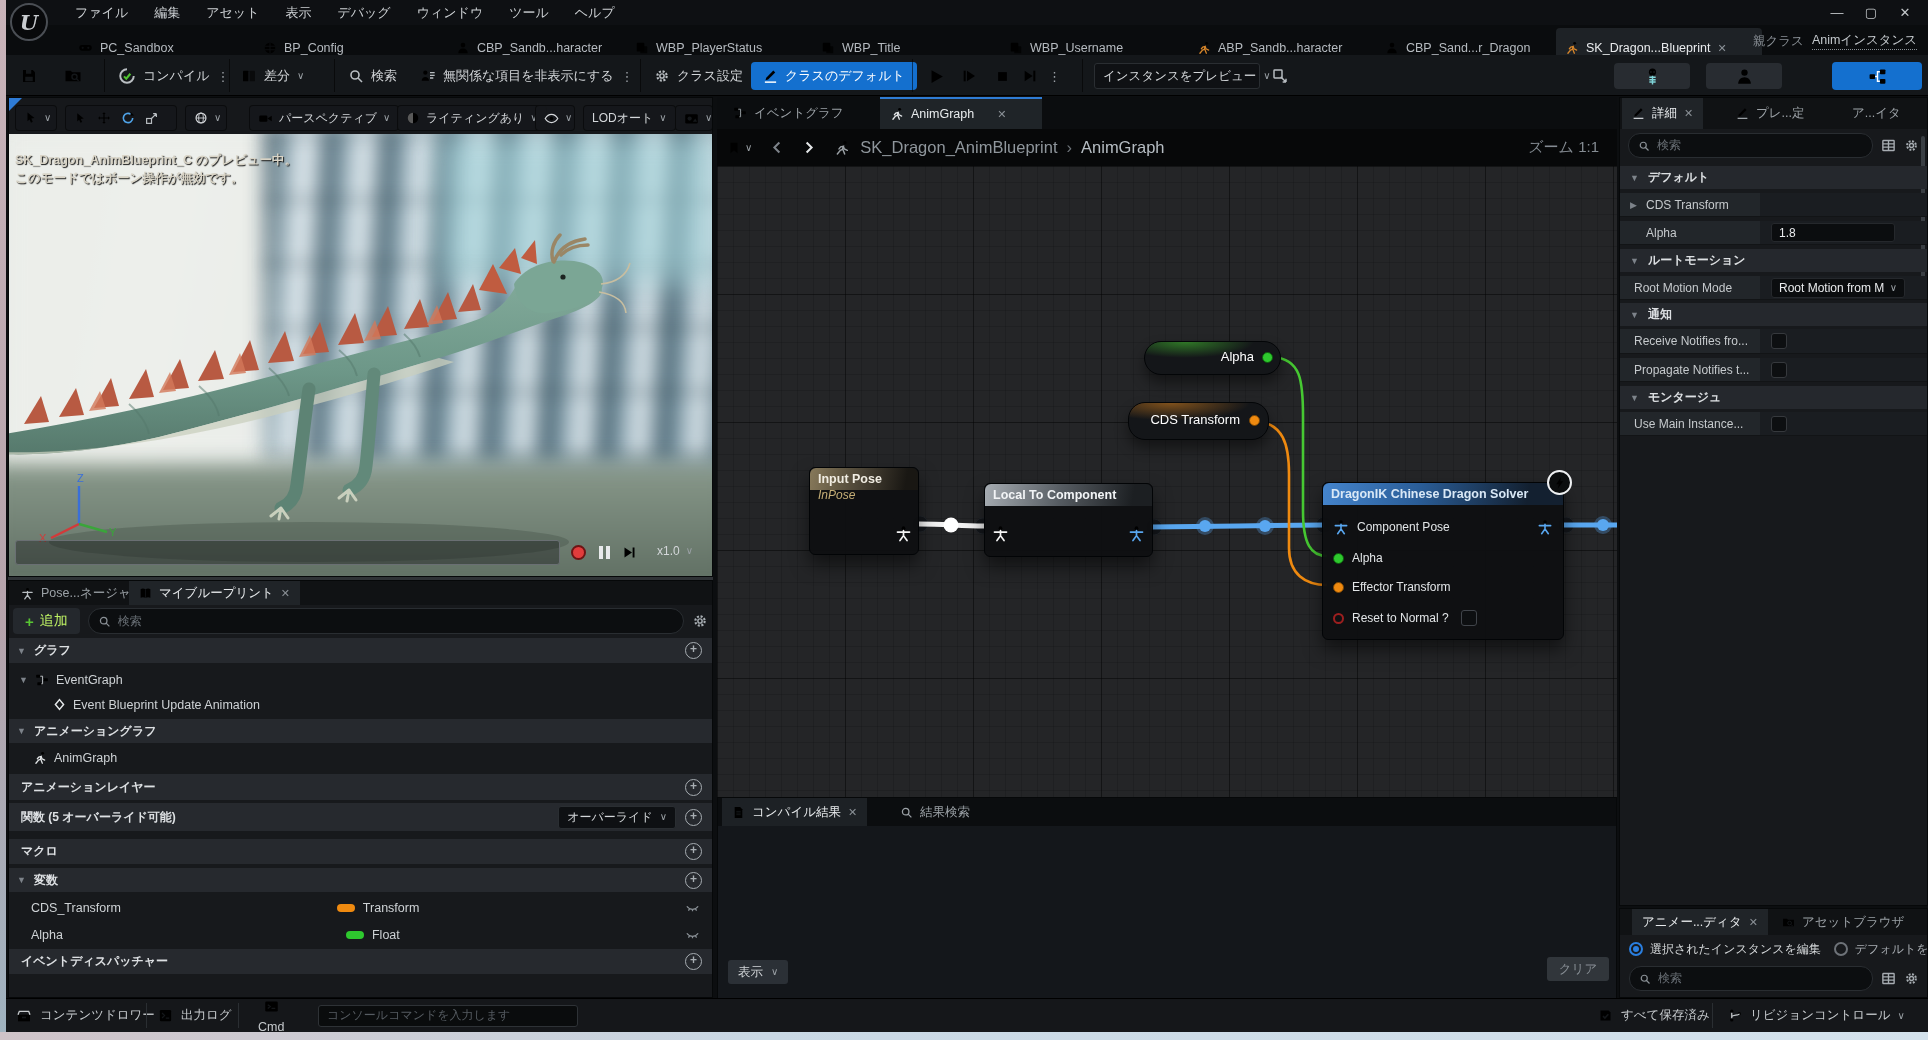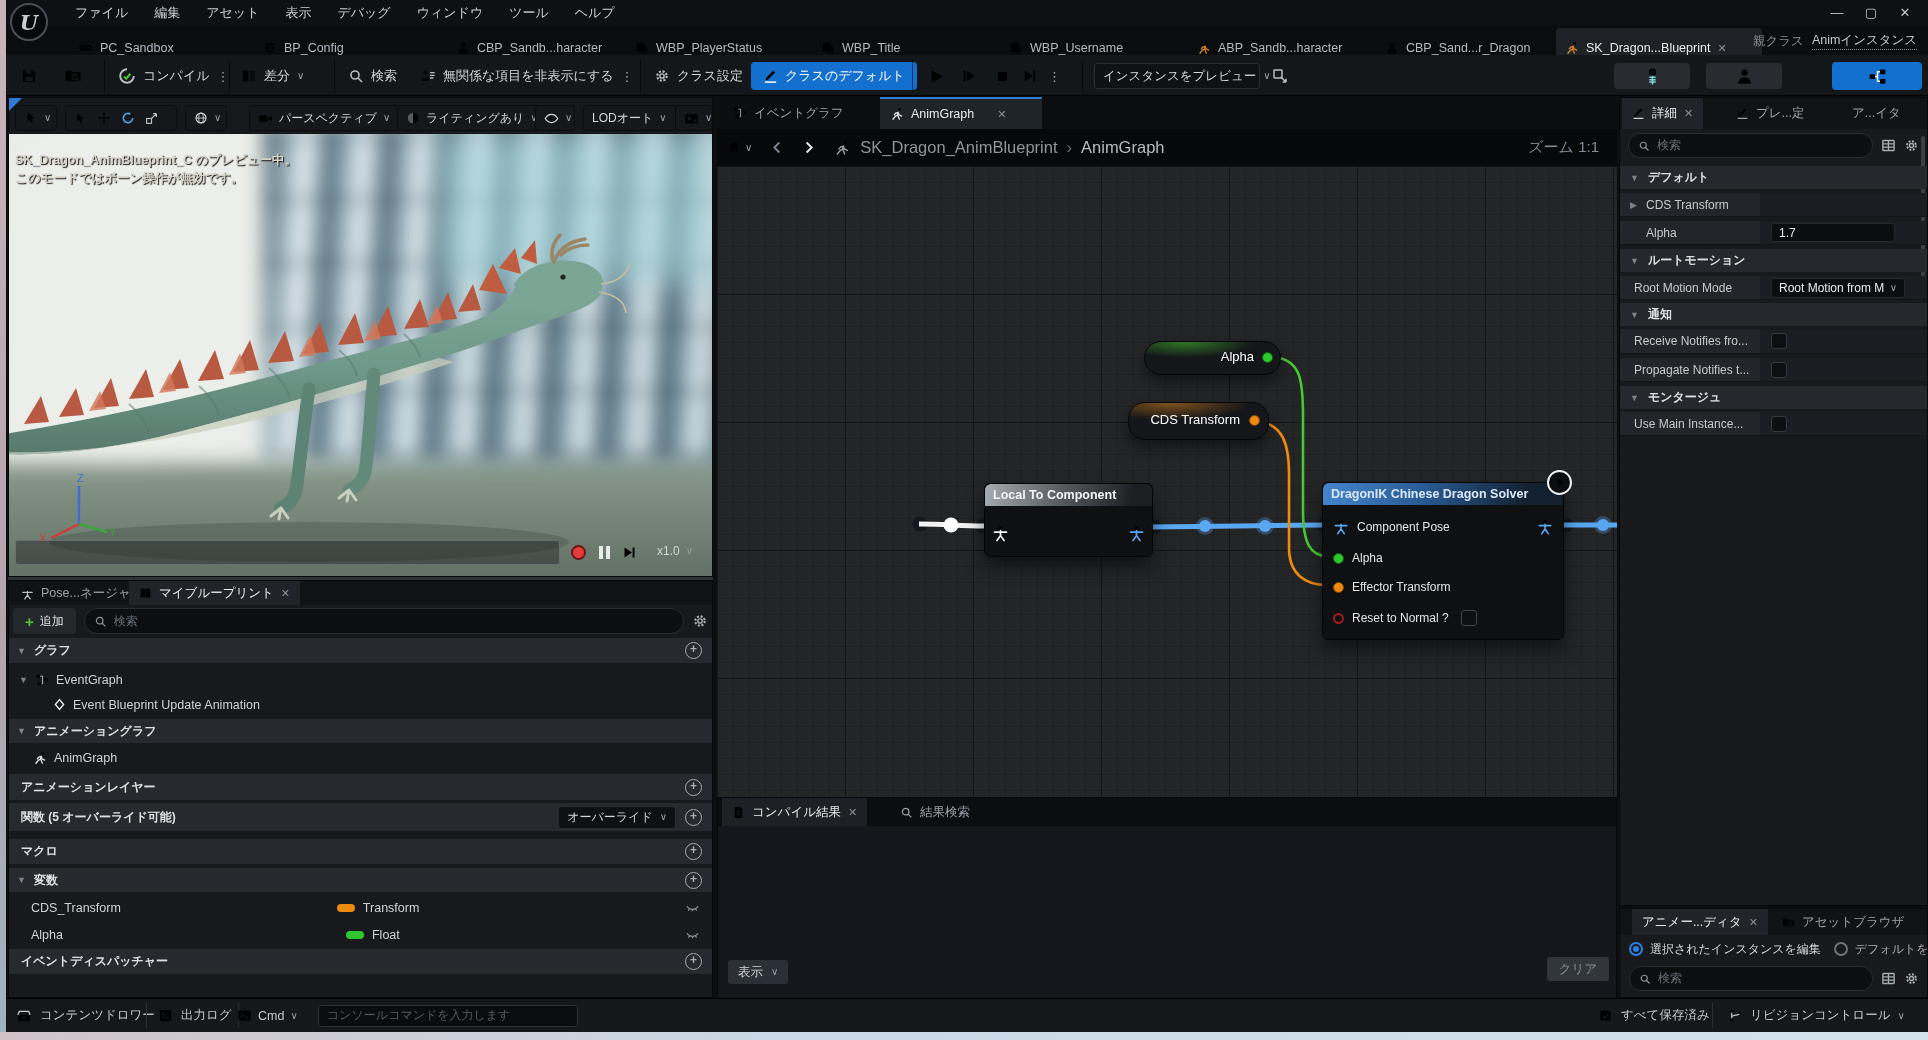--- a/index.html
+++ b/index.html
@@ -636,21 +636,21 @@
             <use href="#i-book"></use>
           </svg>
         <span>マイブループリント</span>
         <span class="closex">✕</span>
       </div>
     </div>
 
     <div class="abs f" style="left:4px;top:27px;width:695px;height:26px;gap:8px;">
       <div class="f" style="background:#24282d;border-radius:4px;height:26px;padding:0 12px;gap:6px;">
         <span style="color:#58c533;font-weight:bold;font-size:15px;">+</span>
-        <span style="color:#e5e5e5;font-size:12px;">追加</span>
+        <span style="color:#bef264;font-size:14px;">追加</span>
       </div>
       <div class="pill-search" style="flex:1;height:26px;">
         <svg class="ic" width="13" height="13" style="color:#8a9096">
             <use href="#i-search"></use>
           </svg>
         <span>検索</span>
       </div>
       <svg class="ic" width="16" height="16" style="color:#a7adb2">
           <use href="#i-gear"></use>
         </svg>
@@ -797,20 +797,27 @@
     <div class="vpill" style="left:427px;top:175px;width:135px;height:32px;background:radial-gradient(95px 22px at 30% 0%,rgba(70,200,50,.55),rgba(70,200,50,0) 72%),#141619;">
       <span style="position:absolute;right:26px;top:7px;">Alpha</span>
       <span class="pinc" style="position:absolute;right:7px;top:10px;background:#2ec82e;border:1px solid #0d5d0d;"></span>
     </div>
 
     <div class="vpill" style="left:411px;top:236px;width:139px;height:36px;background:radial-gradient(110px 24px at 30% 0%,rgba(235,140,30,.5),rgba(235,140,30,0) 72%),#141619;">
       <span style="position:absolute;right:28px;top:9px;">CDS Transform</span>
       <span class="pinc" style="position:absolute;right:8px;top:12px;background:#ef8a10;border:1px solid #7a4605;"></span>
     </div>
 
+    <div class="node" style="left:92px;top:301px;width:108px;height:86px;">
+      <div class="nhead" style="background:linear-gradient(100deg,#87795a,#4a4335 48%,#191713 88%);color:#f0ece2;">Input Pose</div>
+      <div style="font-size:12px;font-style:italic;color:#c5ae76;padding:0 8px;margin-top:-2px;">InPose</div>
+      <svg class="ic" width="17" height="17" style="color:#f5f5f5;position:absolute;right:6px;bottom:12px;">
+          <use href="#i-pose"></use>
+        </svg>
+    </div>
 
     <div class="node" style="left:267px;top:317px;width:167px;height:72px;">
       <div class="nhead" style="background:linear-gradient(100deg,#a6acb2,#565c62 45%,#1c1f22 88%);color:#f2f4f6;">Local To Component</div>
       <svg class="ic" width="17" height="17" style="color:#f5f5f5;position:absolute;left:7px;bottom:14px;">
           <use href="#i-pose"></use>
         </svg>
       <svg class="ic" width="17" height="17" style="color:#59a7f0;position:absolute;right:7px;bottom:14px;">
           <use href="#i-pose"></use>
         </svg>
     </div>
@@ -917,21 +924,21 @@
           <span>CDS Transform</span>
         </div>
       <div class="cell-v"></div>
     </div>
     <div class="drow" style="top:123px;height:24px;">
       <div class="cell-l">
           <span>Alpha</span>
         </div>
       <div class="cell-v">
         <div class="dval-box" style="width:124px;height:19px;">
-            <span>1.7</span>
+            <span>1.8</span>
           </div>
       </div>
     </div>
     <div class="hdrrow" style="top:151px;height:23px;background:#25282d;">
       <span class="tri" style="margin:0 9px 0 10px;">▼</span>
       <span>ルートモーション</span>
     </div>
     <div class="drow" style="top:178px;height:24px;">
       <div class="cell-l" style="padding-left:14px;">
           <span>Root Motion Mode</span>
@@ -1020,21 +1027,21 @@
       <span>コンテンツドロワー</span>
     </div>
     <div class="sbsep" style="left:140px;"></div>
     <div class="sbitem" style="left:152px;">
       <svg class="ic" width="15" height="15" style="color:#c6cacd">
           <use href="#i-log"></use>
         </svg>
       <span>出力ログ</span>
     </div>
     <div class="sbsep" style="left:232px;"></div>
-    <div class="sbitem" style="left:231px;gap:6px;">
+    <div class="sbitem" style="left:252px;gap:6px;flex-direction:column;">
       <svg class="ic" width="15" height="15" style="color:#c6cacd">
           <use href="#i-terminal"></use>
         </svg>
       <span>Cmd</span>
       <span class="caret">∨</span>
     </div>
     <div class="sbitem" style="left:312px;">
       <div class="f" style="width:260px;height:22px;background:#0a0c0d;border:1px solid #2e3236;border-radius:3px;padding:0 8px;box-sizing:border-box;">
         <span style="font-size:12px;color:#565c62;">コンソールコマンドを入力します</span>
       </div>

